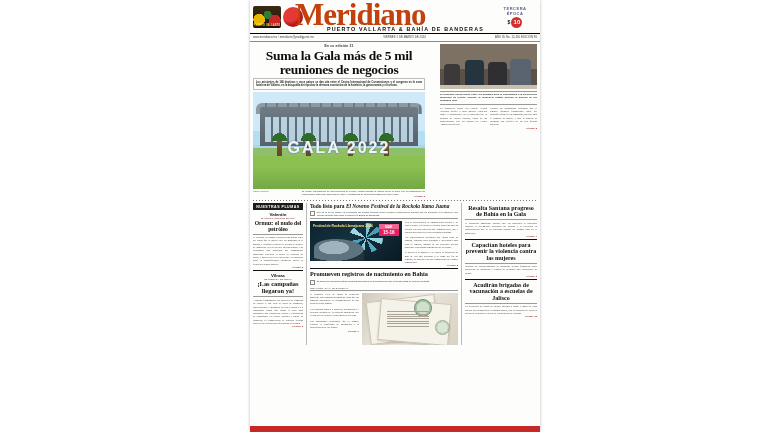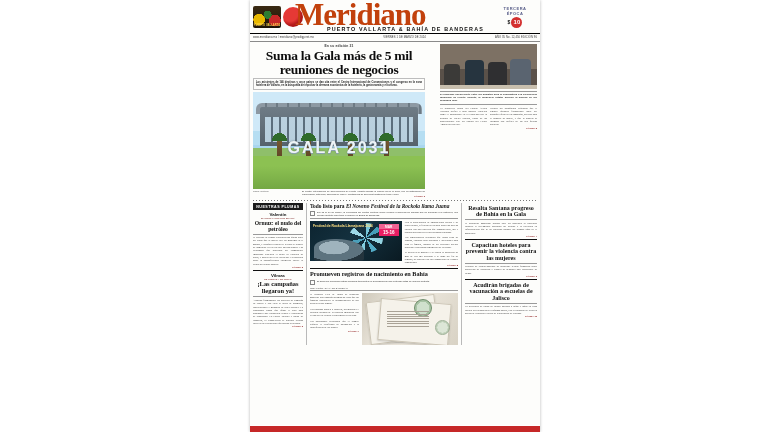--- a/index.html
+++ b/index.html
@@ -266,21 +266,21 @@
       <div class="hero">
         <div class="sky"></div>
         <div class="roof"></div>
         <div class="bldg"></div>
         <div class="glass"></div>
         <div class="palm" style="left:14%"></div>
         <div class="palm" style="left:31%"></div>
         <div class="palm" style="left:55%"></div>
         <div class="palm" style="left:76%"></div>
         <div class="lawn"></div>
-        <div class="gala">GALA 2031</div>
+        <div class="gala">GALA 2022</div>
       </div>
 
       <div class="hero-cap">
         <div class="credit" style="flex:0 0 46px">FOTO: Cortesía</div>
         <div class="micro" style="flex:1 1 auto;font-size:2.3px;line-height:2.9px">El Centro Internacional de Convenciones de Puerto Vallarta alberga la edición 31 de la Gala, con la participación de empresarios, hoteleros, agencias de viajes y prestadores de servicios turísticos de todo el país.</div>
       </div>
       <div class="pagetag">PÁGINA 3</div>
     </div>
 
     <div class="topright">

